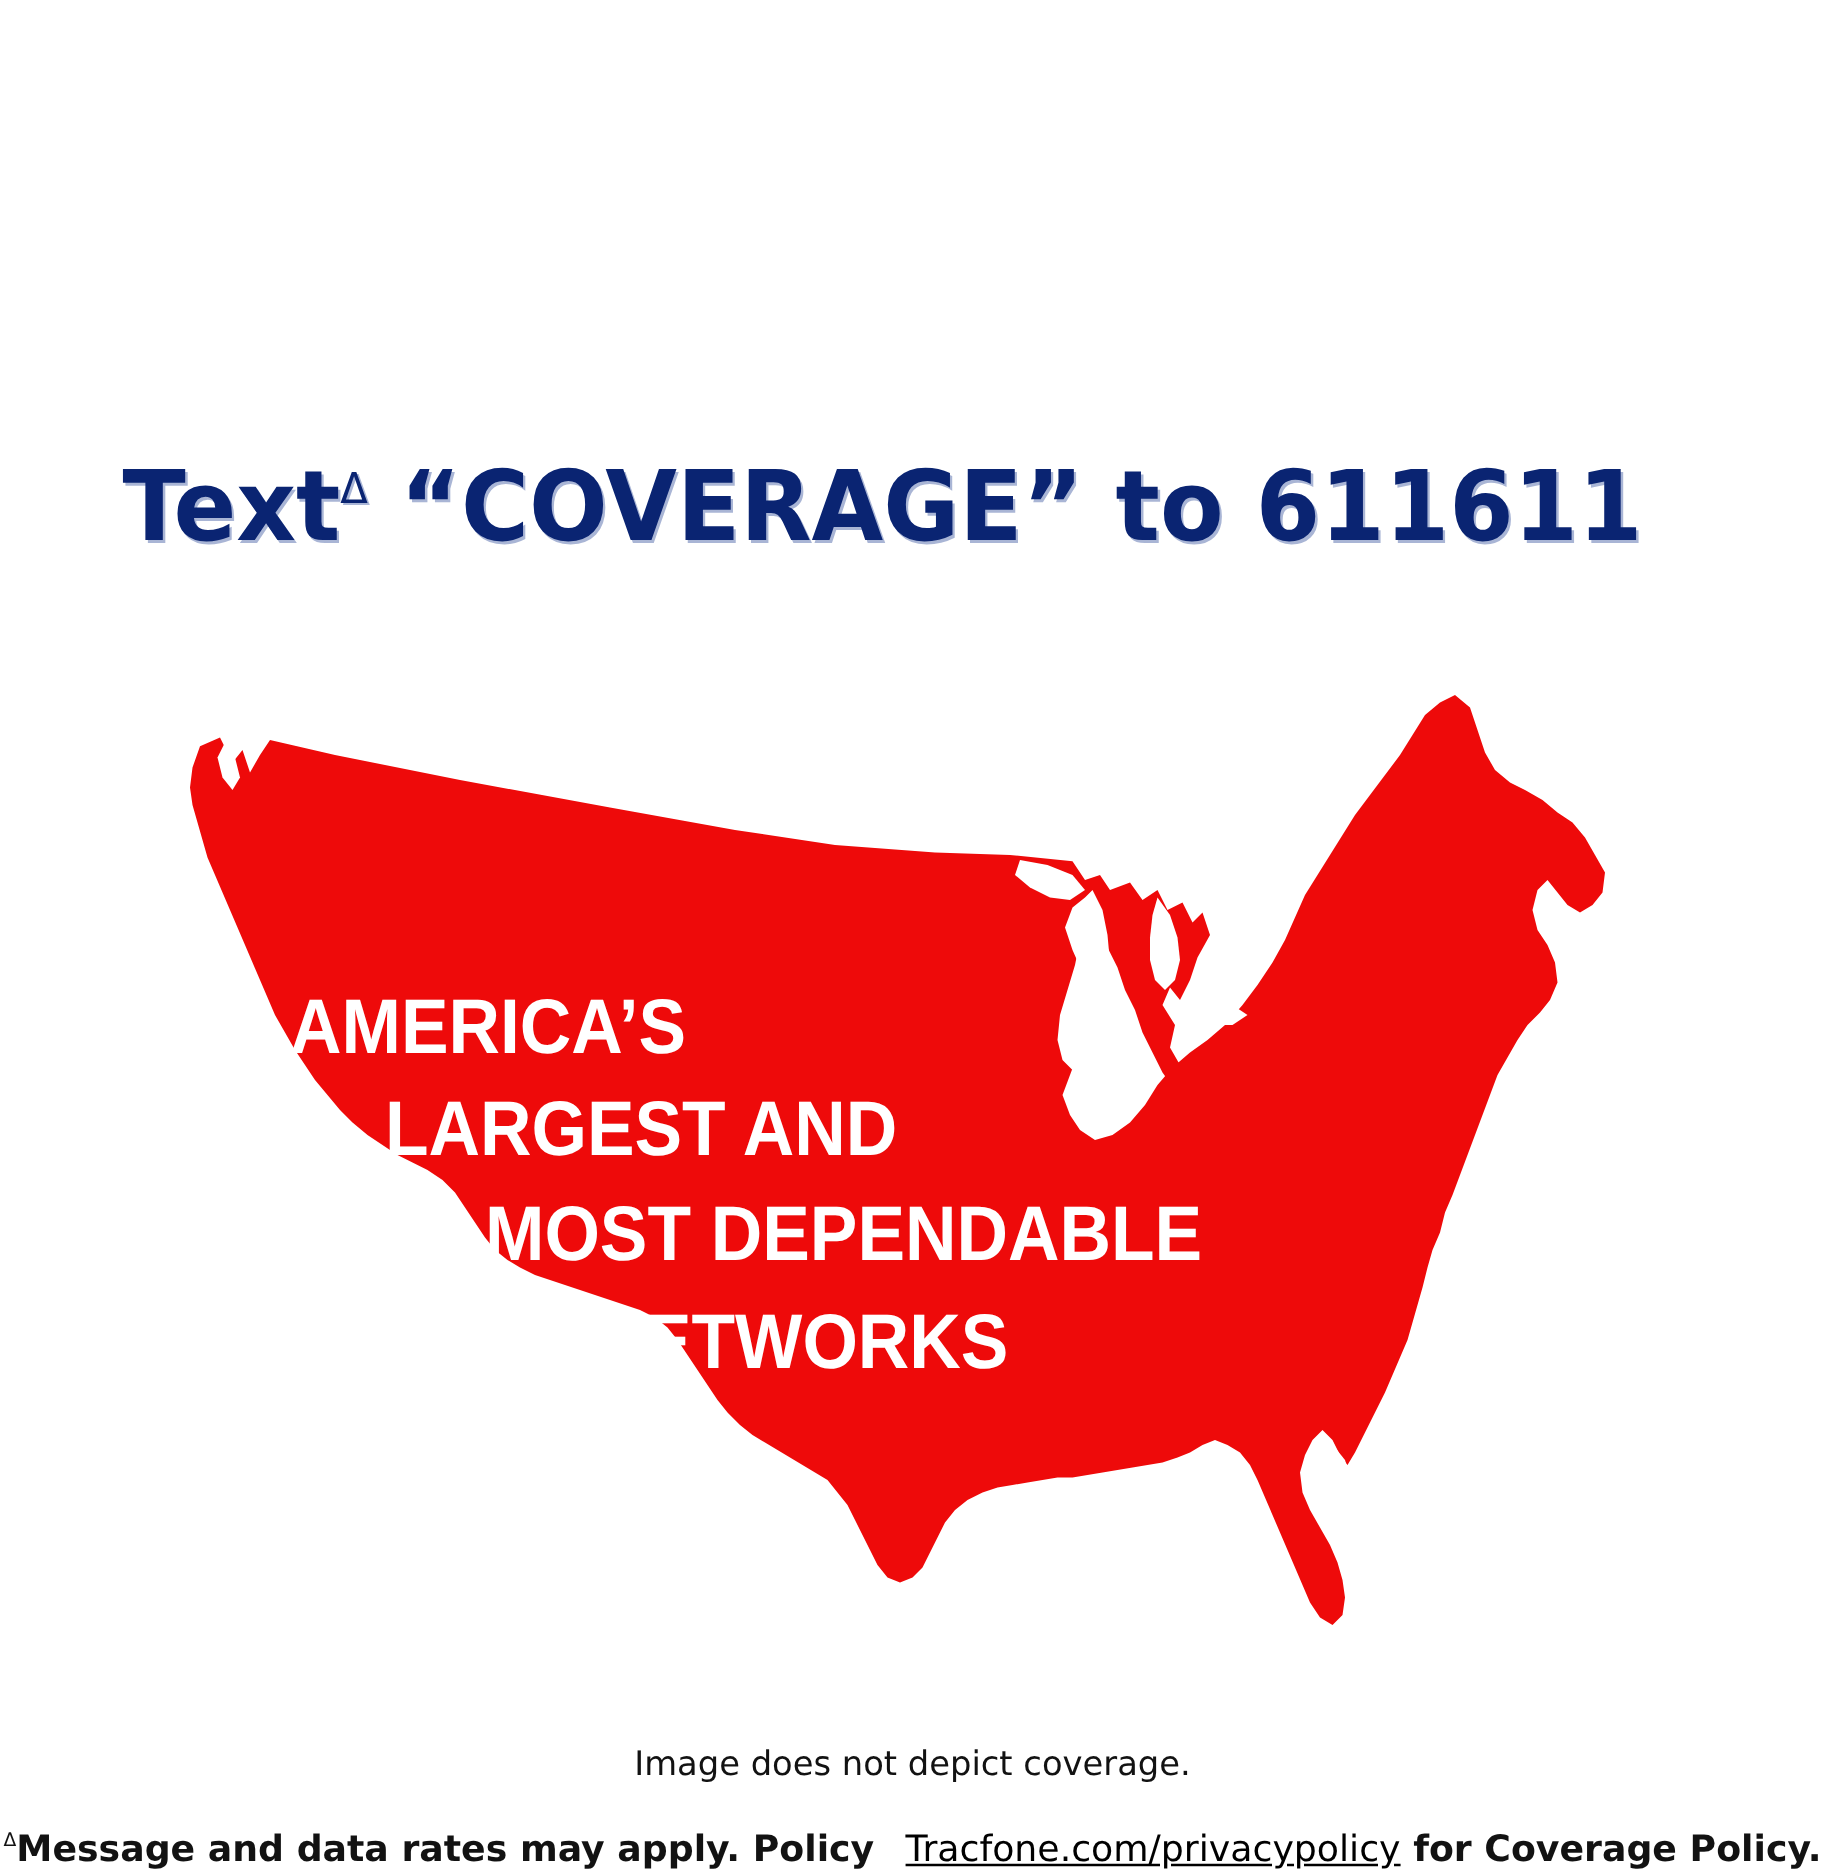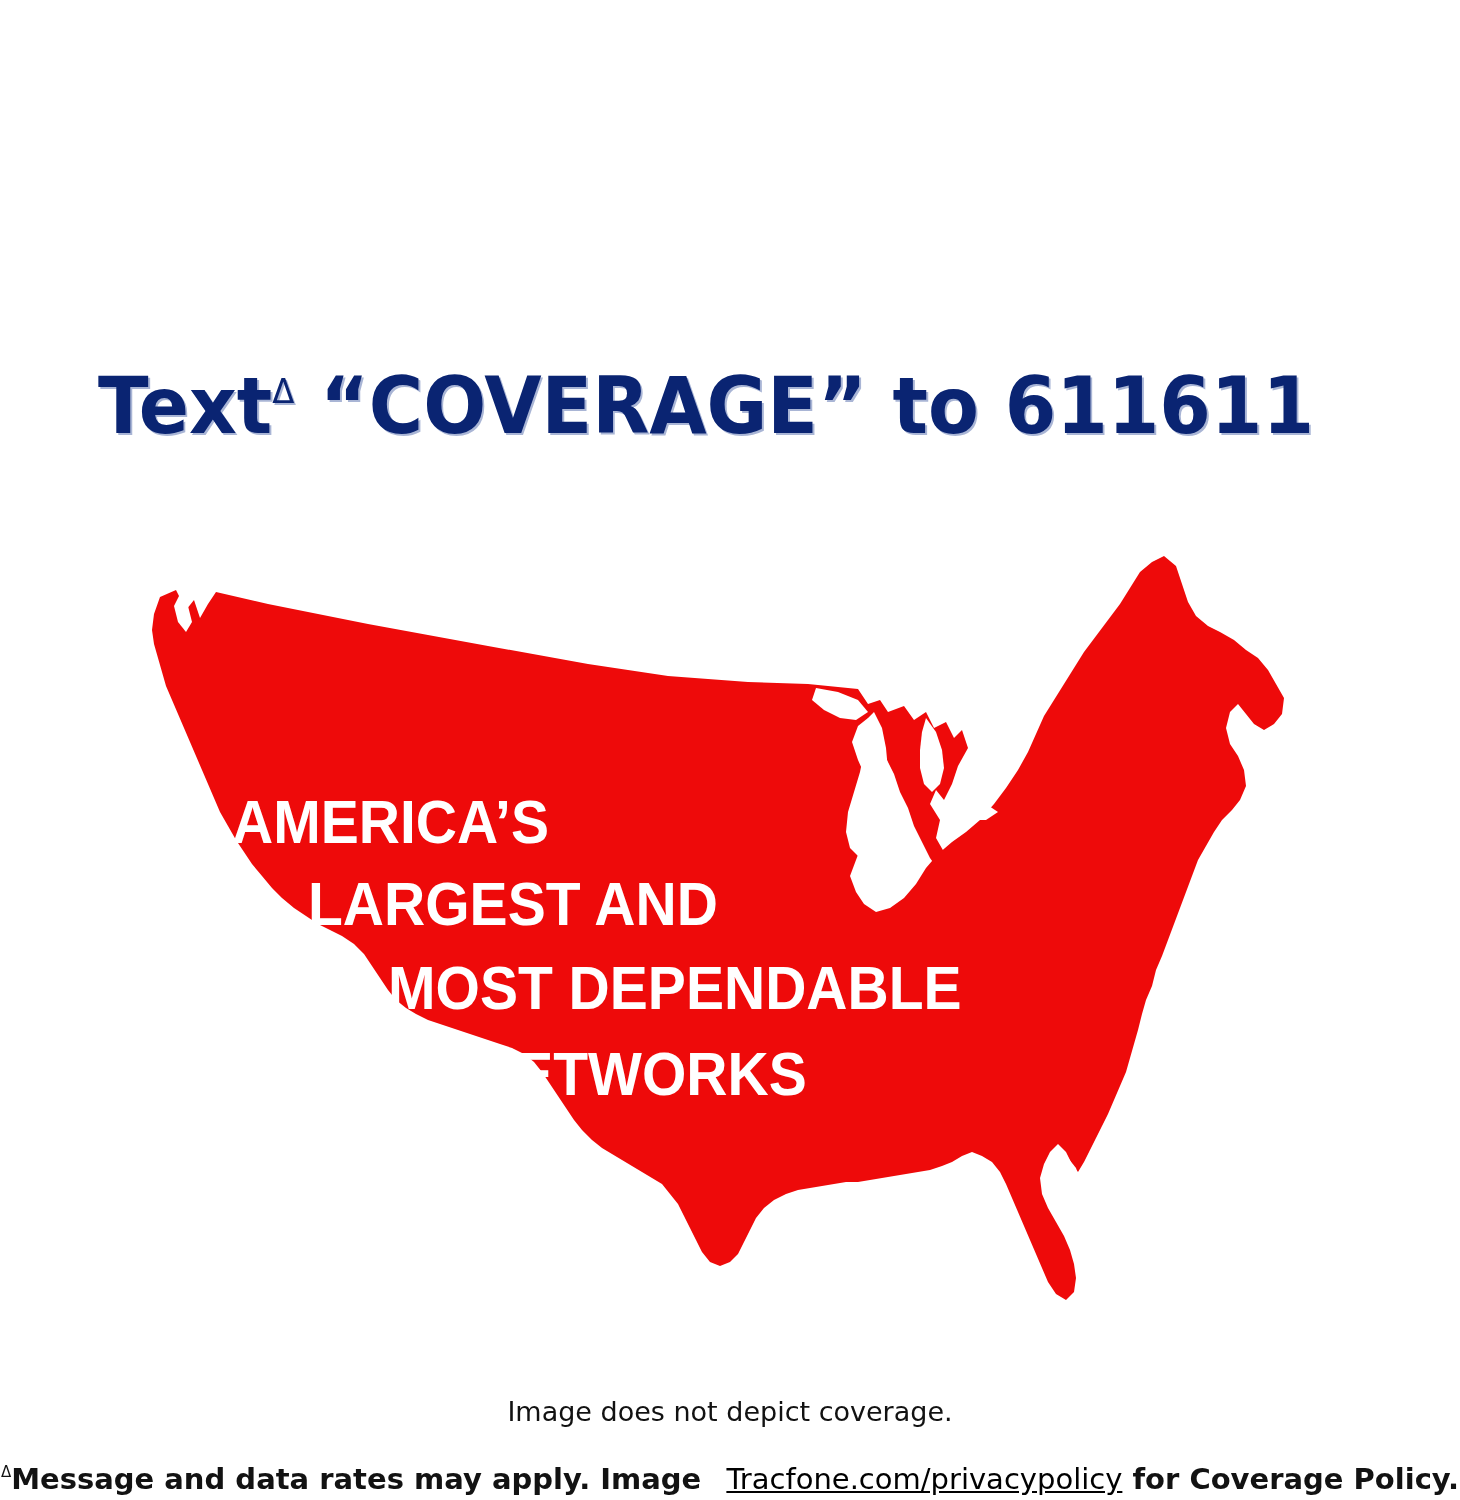--- a/index.html
+++ b/index.html
@@ -217,15 +217,15 @@
 
   <div class="map-text">
     <div class="map-line ml1">AMERICA’S</div>
     <div class="map-line ml2">LARGEST AND</div>
     <div class="map-line ml3">MOST DEPENDABLE</div>
     <div class="map-line ml4">NETWORKS</div>
   </div>
 
   <div class="footer-note">Image does not depict coverage.</div>
 
-  <div class="footer-legal"><span class="sup-tri-sm">Δ</span><span>Message and data rates may apply. Image </span><a class="legal-link" href="#">Tracfone.com/privacypolicy</a><span> for Coverage Policy.</span></div>
+  <div class="footer-legal"><span class="sup-tri-sm">Δ</span><span>Message and data rates may apply. Policy </span><a class="legal-link" href="#">Tracfone.com/privacypolicy</a><span> for Coverage Policy.</span></div>
 
 </div>
 
 </body></html>

